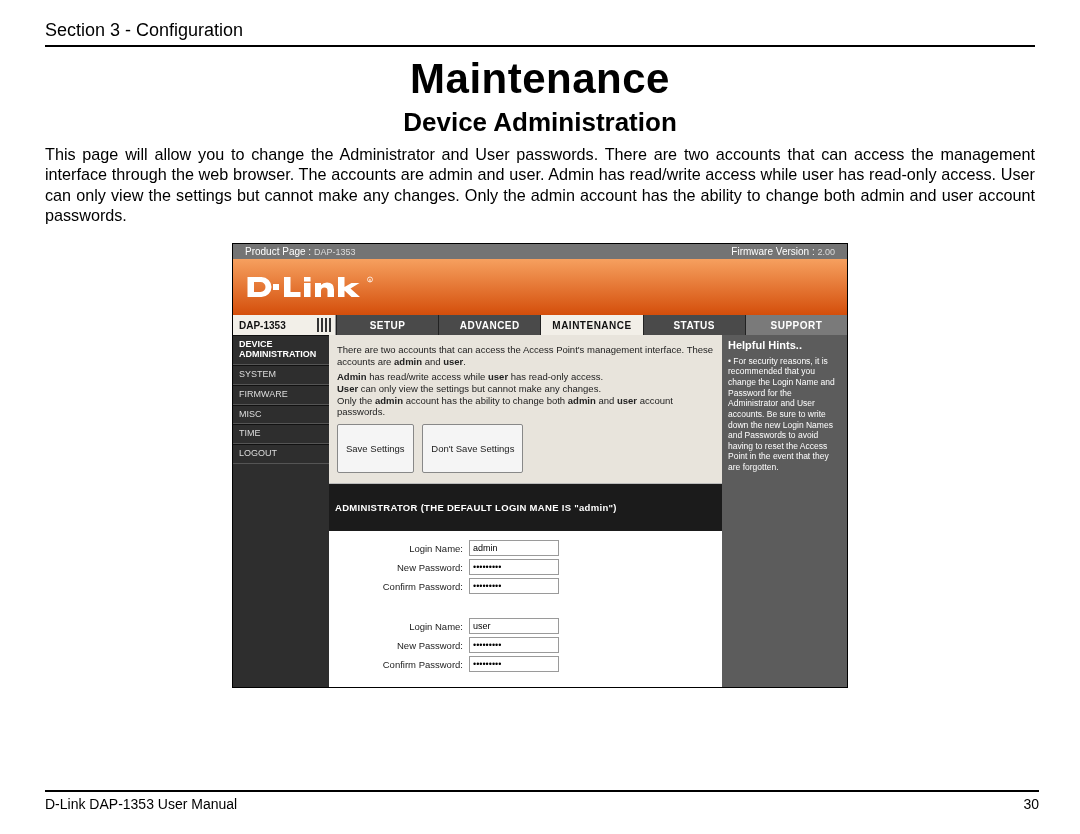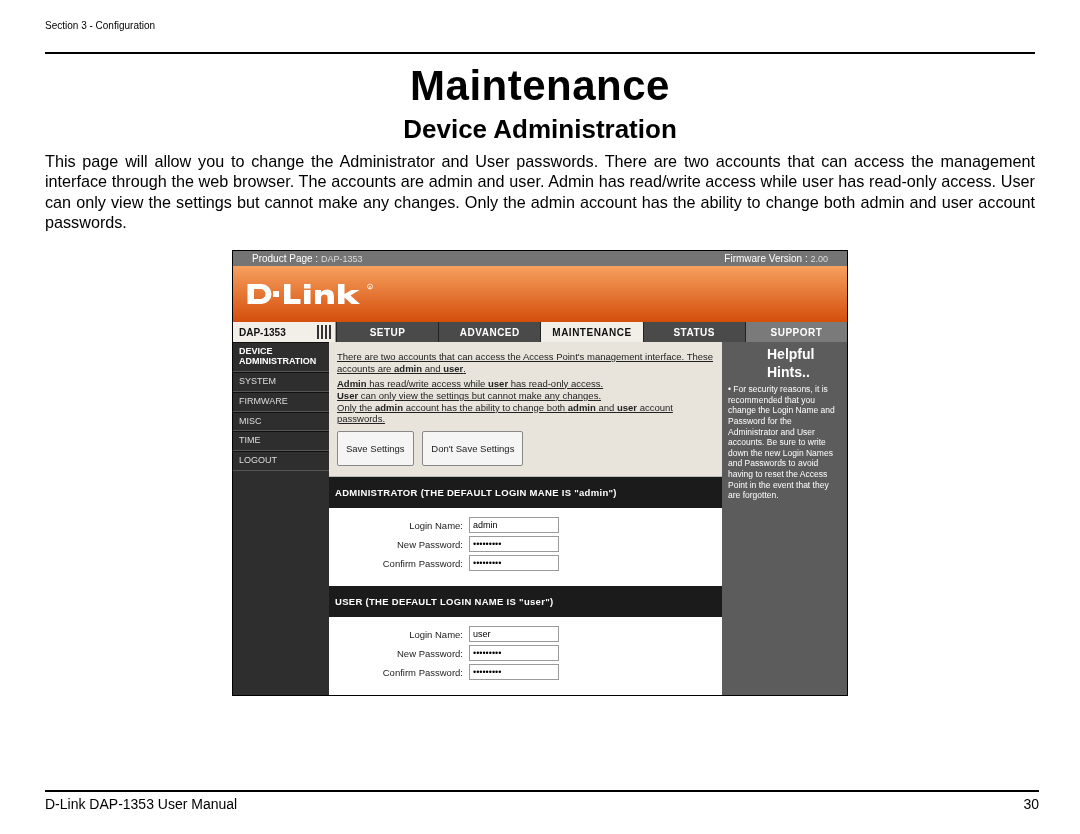--- a/index.html
+++ b/index.html
@@ -16,22 +16,22 @@
     font-family: Arial, Helvetica, sans-serif;
     color:#000;
     background:#fff;
     position:relative;
     box-sizing:border-box;
   }
   .page {
     padding: 20px 45px 0 45px;
   }
   .section-header {
-    font-size:10px;
-    padding-bottom:21px;
+    font-size:18px;
+    padding-bottom:4px;
     border-bottom:2px solid #000;
     margin-bottom:8px;
   }
   h1.maint {
     text-align:center;
     font-family: "Arial Narrow", Arial, sans-serif;
     font-stretch: condensed;
     font-weight:700;
     font-size:42px;
     margin:6px 0 0 0;
@@ -61,21 +61,21 @@
     font-family: Tahoma, Arial, sans-serif;
     font-size:10px;
     color:#fff;
     background:#747474;
   }
   .topbar {
     display:flex;
     justify-content:space-between;
     align-items:center;
     background:#747474;
-    padding:2px 19px;
+    padding:2px 12px;
     font-size:10px;
   }
   .topbar .small { font-size:9px; color:#ddd; }
   .brand {
     background: linear-gradient(#f6a05f, #d44e0b);
     height:56px;
     display:flex;
     align-items:center;
     padding-left:12px;
   }
@@ -147,39 +147,39 @@
     padding:3px 6px;
     letter-spacing:0.5px;
   }
   .infobox {
     background:var(--grey-panel);
     color:#222;
     font-size:9.5px;
     padding:6px 8px 10px 8px;
     border-bottom:1px solid #bbb;
   }
-  .infobox p { margin:3px 0; line-height:1.25;text-decoration:underline; }
+  .infobox p { margin:3px 0; line-height:1.25; }
   .btnrow { margin-top:6px; }
   .wbtn {
     font-family: Tahoma, Arial, sans-serif;
     font-size:9.5px;
-    padding:11px 8px;
+    padding:18px 8px;
     background:#f5f5f5;
     color:#222;
     border:1px solid #888;
     border-radius:2px;
     cursor:pointer;
     margin-right:6px;
   }
   .blackbar {
     background:#1b1b1b;
     color:#fff;
     font-weight:bold;
     font-size:9.5px;
-    padding:10px 6px;
+    padding:18px 6px;
     letter-spacing:0.3px;
   }
   .formgrid {
     padding:6px 2px 12px 8px;
     background:#fff;
   }
   .frow {
     display:flex;
     align-items:center;
     margin:3px 0;
@@ -205,24 +205,23 @@
   .hints {
     width:113px;
     background:#5c5c5c;
     color:#fff;
     font-size:8.5px;
     padding:4px 6px 8px 6px;
     line-height:1.25;
   }
   .hints .hh {
     font-weight:bold;
-    font-size:14px;
+    font-size:11px;
     margin-bottom:3px;
     display:block;
-    margin-left:39px;
   }
   .footer {
     position:absolute;
     left:45px; right:41px; bottom:22px;
     border-top:2px solid #000;
     padding-top:4px;
     font-size:14px;
     display:flex;
     justify-content:space-between;
   }
@@ -316,21 +315,20 @@
             <div class="frow">
               <span class="flabel">New Password:</span>
               <input class="finput" type="password" value="•••••••••" style="">
             </div>
             <div class="frow">
               <span class="flabel">Confirm Password:</span>
               <input class="finput" type="password" value="•••••••••" style="">
             </div>
           </div>
 
-          <div class="blackbar">USER (THE DEFAULT LOGIN NAME IS "user")</div>
           <div class="formgrid">
             <div class="frow">
               <span class="flabel">Login Name:</span>
               <input class="finput wide" type="text" value="user" style="">
             </div>
             <div class="frow">
               <span class="flabel">New Password:</span>
               <input class="finput" type="password" value="•••••••••" style="">
             </div>
             <div class="frow">

